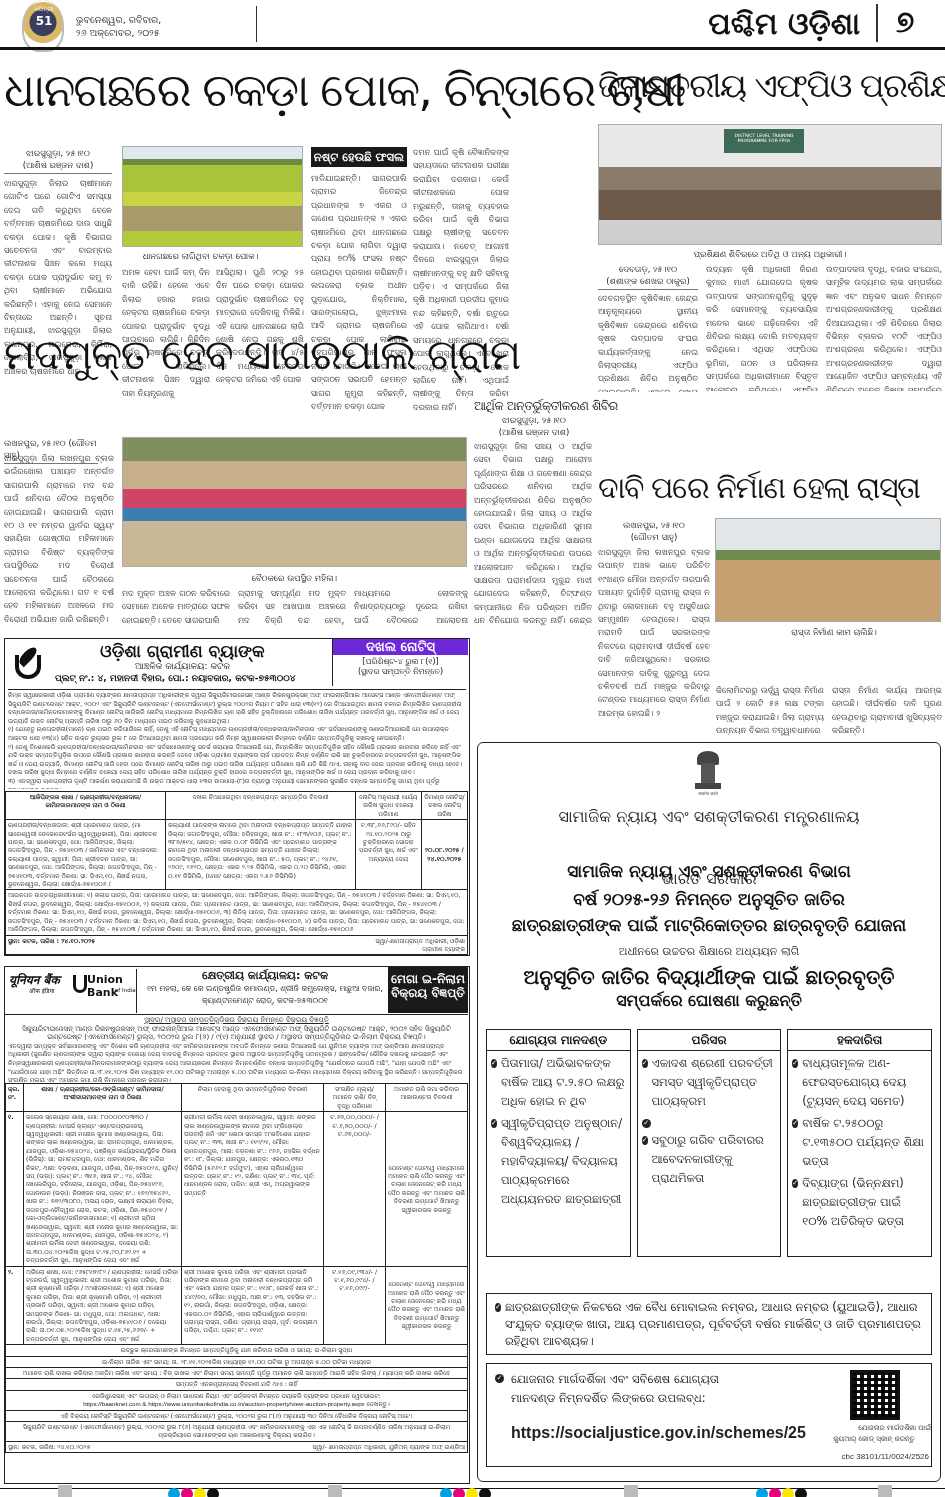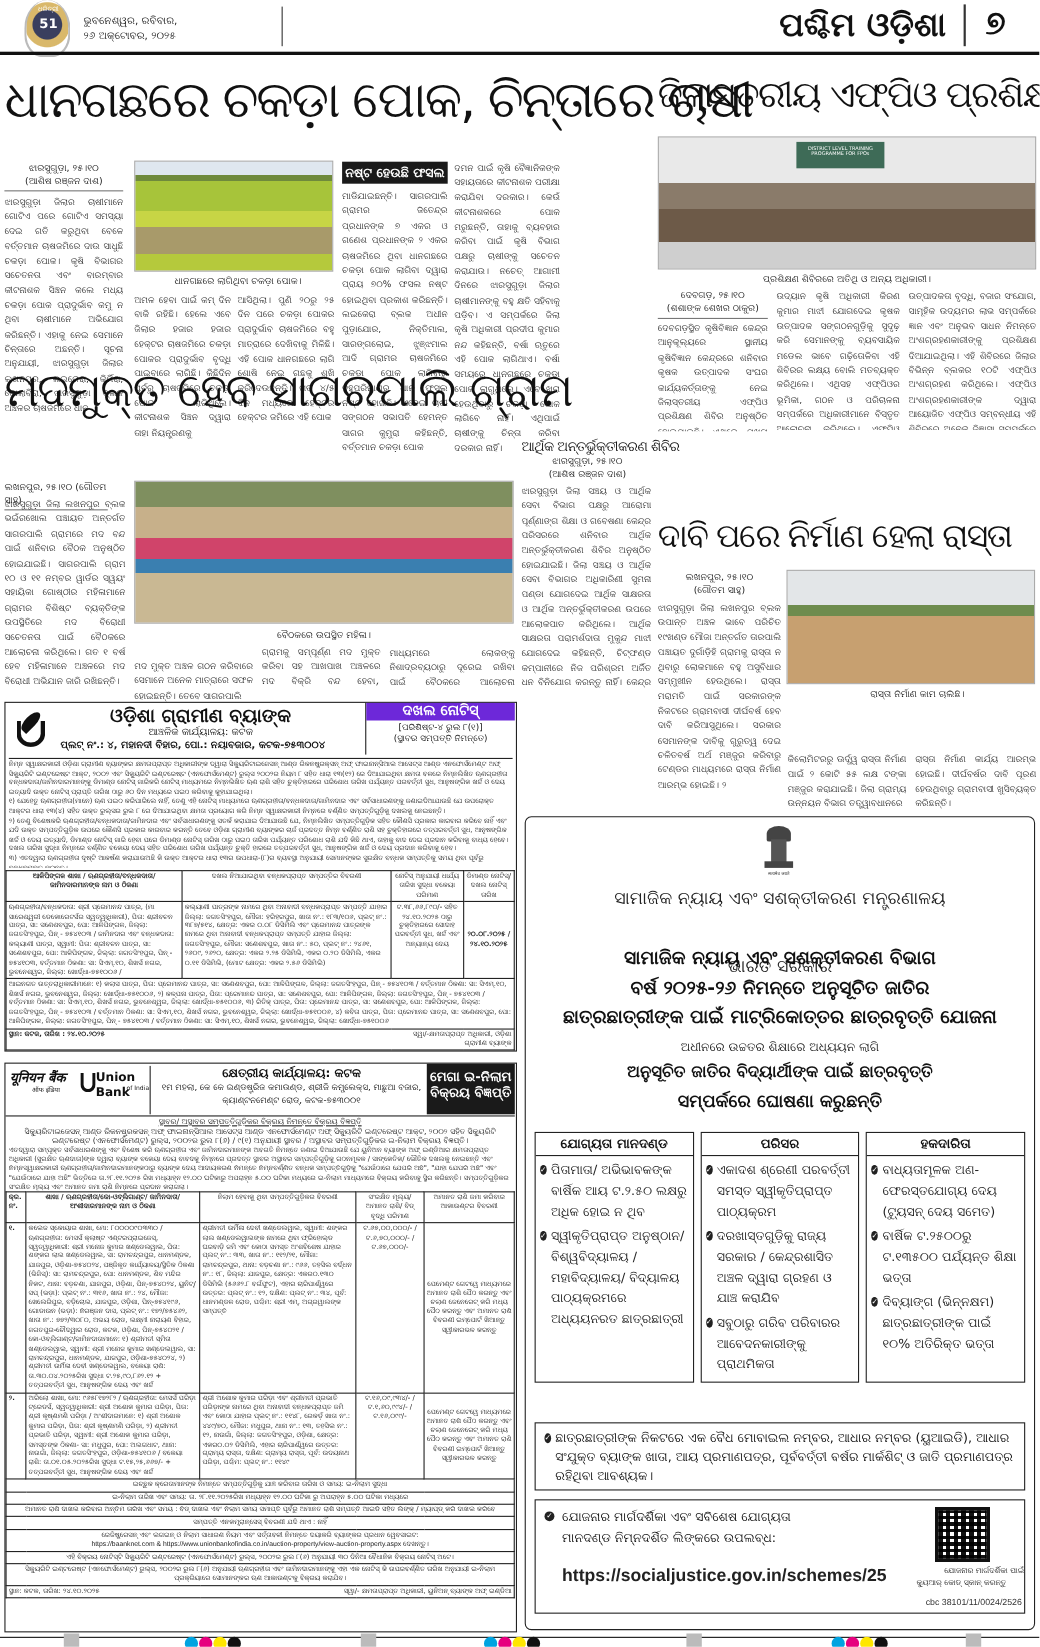--- a/index.html
+++ b/index.html
@@ -35,21 +35,21 @@
   <div class="abs" style="left:0;top:47px;width:945px;height:3px;background:#111;"></div>
 </div>
 
 <div class="abs hl" style="left:4px;top:63px;font-size:46px;letter-spacing:-2px;">ଧାନଗଛରେ ଚକଡ଼ା ପୋକ, ଚିନ୍ତାରେ ଚାଷୀ</div>
 <div class="abs" style="left:4px;top:147px;width:108px;">
   <div class="dl">ଝାରସୁଗୁଡ଼ା, ୨୫।୧୦</div>
   <div class="dl2">(ଆଶିଷ ରଞ୍ଜନ ଦାଶ)</div>
 </div>
 <div class="abs txt" style="left:4px;top:177px;width:108px;height:283px;">ଝାରସୁଗୁଡ଼ା ଜିଲାର ଚାଷୀମାନେ ଗୋଟିଏ ପରେ ଗୋଟିଏ ସମସ୍ୟା ଦେଇ ଗତି କରୁଥିବା ବେଳେ ବର୍ତ୍ତମାନ ଚାଷଜମିରେ ଦାଉ ସାଧୁଛି ଚକଡ଼ା ପୋକ। କୃଷି ବିଭାଗର ସଚେତନତା ଏବଂ ବାରମ୍ବାର କୀଟନାଶକ ସିଞ୍ଚନ କଲେ ମଧ୍ୟ ଚକଡ଼ା ପୋକ ପ୍ରାଦୁର୍ଭାବ କମୁ ନ ଥିବା ଚାଷୀମାନେ ଅଭିଯୋଗ କରିଛନ୍ତି। ଏହାକୁ ନେଇ ସେମାନେ ଚିନ୍ତାରେ ଅଛନ୍ତି। ସୂଚନା ଅନୁଯାୟୀ, ଝାରସୁଗୁଡ଼ା ଜିଲାର ଲଖନପୁର, ଲଇକେରା, କିର୍ମିରା, କୋଲାବିରା, ଝାରସୁଗୁଡ଼ା ବ୍ଲକ ଅଞ୍ଚଳର ଚାଷଜମିରେ ଧାନ</div>
 <div class="abs photo" style="left:122px;top:146px;width:181px;height:101px;background:linear-gradient(180deg,#dfe7ef 0 12%,#6f8a3c 12% 18%,#a7c43a 18% 45%,#c7d545 45% 60%,#a89a6a 60% 85%,#b5c93c 85%);"></div>
-<div class="abs cap" style="left:126px;top:251px;width:181px;">ଧାନଗଛରେ ଲାଗିଥିବା ଚକଡ଼ା ପୋକ।</div>
+<div class="abs cap" style="left:110px;top:251px;width:181px;">ଧାନଗଛରେ ଲାଗିଥିବା ଚକଡ଼ା ପୋକ।</div>
 <div class="abs txt" style="left:122px;top:266px;width:88px;height:194px;">ଅମଳ ହେବା ପାଇଁ କମ୍ ଦିନ ବାକି ରହିଛି। ହେଲେ ଏବେ ଜିଲାର ହଜାର ହଜାର ହେକ୍ଟର ଚାଷଜମିରେ ଚକଡ଼ା ପୋକର ପ୍ରାଦୁର୍ଭାବ ବୃଦ୍ଧି ପାଇବାରେ ଲାଗିଛି। କିଛିଦିନ ପୂର୍ବରୁ ଚାଷଜମିରେ ଚକଡ଼ା ପୋକ ଲାଗିଥିଲେ। କୀଟନାଶକ ସିଞ୍ଚନ ଦ୍ୱାରା ତାହା ନିୟନ୍ତ୍ରଣକୁ</div>
 <div class="abs txt" style="left:216px;top:266px;width:88px;height:194px;">ଆସିଥିଲା। ପୁଣି ୨୦ରୁ ୨୫ ଦିନ ପରେ ଚକଡ଼ା ପୋକର ପ୍ରାଦୁର୍ଭାବ ଚାଷଜମିରେ ବହୁ ମାତ୍ରାରେ ଦେଖିବାକୁ ମିଳିଛି। ଏହି ପୋକ ଧାନଗଛରେ ଲାଗି ଶୋଷି ନେଇ ଗଛକୁ ଶୁଖି କରିଦେଉଛନ୍ତି। ଗତ ୪/୫ ଦିନ ମଧ୍ୟରେ ହେକ୍ଟର ହେକ୍ଟର ଜମିରେ ଏହି ପୋକ</div>
 <div class="abs" style="left:311px;top:147px;width:96px;height:20px;background:#1a1a1a;color:#fff;font-size:11.5px;font-weight:bold;text-align:center;line-height:20px;">ନଷ୍ଟ ହେଉଛି ଫସଲ</div>
 <div class="abs txt" style="left:311px;top:172px;width:96px;height:288px;">ମାଡିଯାଇଛନ୍ତି। ସାଗରପାଲି ଗ୍ରାମର ଜିତେନ୍ଦ୍ର ପ୍ରଧାନଙ୍କ ୭ ଏକର ଓ ଗଣେଶ ପ୍ରଧାନଙ୍କ ୨ ଏକର ଚାଷଜମିରେ ଥିବା ଧାନଗଛରେ ଚକଡ଼ା ପୋକ ଲାଗିବା ଦ୍ୱାରା ପ୍ରାୟ ୭୦% ଫସଲ ନଷ୍ଟ ହୋଇଥିବା ପ୍ରକାଶ କରିଛନ୍ତି। ଲଇକେରା ବ୍ଲକ ଅଧୀନ ପୁଡ଼ାଯୋର, ନିକ୍ତିମାଲ, ସାରଙ୍ଗଲୋଇ, ଝୁଞ୍ଝମାଲ ଆଦି ଗ୍ରାମର ଚାଷଜମିରେ ଚକଡ଼ା ପୋକ ଲାଗିବାରୁ ବହୁପରିମାଣର ଧାନ ଫସଲ ନଷ୍ଟ ହୋଇଛି। ଏନେଇ ଚାଷୀ ସଙ୍ଗଠନ ସଭାପତି ହେମନ୍ତ ସାଗର କୁମୁରା କହିଛନ୍ତି, ବର୍ତ୍ତମାନ ଚକଡ଼ା ପୋକ</div>
 <div class="abs txt" style="left:413px;top:146px;width:96px;height:314px;">ଦମନ ପାଇଁ କୃଷି ବୈଜ୍ଞାନିକଙ୍କ ସହାୟତାରେ କୀଟନାଶକ ପରୀକ୍ଷା କରାଯିବା ଦରକାର। କେଉଁ କୀଟନାଶକରେ ପୋକ ମରୁଛନ୍ତି, ତାହାକୁ ବ୍ୟବହାର କରିବା ପାଇଁ କୃଷି ବିଭାଗ ପକ୍ଷରୁ ଚାଷୀଙ୍କୁ ସଚେତନ କରାଯାଉ। ନଚେତ୍ ଆଗାମୀ ଦିନରେ ଝାରସୁଗୁଡ଼ା ଜିଲାର ଚାଷୀମାନଙ୍କୁ ବହୁ କ୍ଷତି ସହିବାକୁ ପଡ଼ିବ। ଏ ସମ୍ପର୍କରେ ଜିଲା କୃଷି ଅଧିକାରୀ ପ୍ରଦୀପ କୁମାର ନନ୍ଦ କହିଛନ୍ତି, ବର୍ଷା ଋତୁରେ ଏହି ପୋକ ଲାଗିଥାଏ। ବର୍ଷା ସମୟରେ ଧାନଗଛରେ ଚକଡ଼ା ପୋକ ଲାଗୁଥିଲେ। ଏବେ ଖରା ହେଉଥିବାରୁ ଚକଡ଼ା ପୋକ ଲାଗିବେ ନାହିଁ। ଏଥିପାଇଁ ଚାଷୀଙ୍କୁ ଚିନ୍ତା କରିବା ଦରକାର ନାହିଁ।</div>
 
 <div class="abs hl" style="left:598px;top:66px;font-size:33px;letter-spacing:-1.5px;">ଜିଲାସ୍ତରୀୟ ଏଫ୍‌ପିଓ ପ୍ରଶିକ୍ଷଣ ଶିବିର</div>
 <div class="abs photo" style="left:598px;top:124px;width:344px;height:121px;background:linear-gradient(180deg,#e9e9e9 0 35%,#8a7b6a 35% 55%,#6d5a48 55% 80%,#cfcfcf 80%);">
   <div style="position:absolute;left:125px;top:4px;width:80px;height:24px;background:#3e6b57;color:#fff;font-size:4.5px;text-align:center;padding-top:4px;">DISTRICT LEVEL TRAINING PROGRAMME FOR FPOs</div>
 </div>
@@ -67,21 +67,21 @@
   <div class="dl">ଝାରସୁଗୁଡ଼ା, ୨୫।୧୦</div>
   <div class="dl">(ଆଶିଷ ରଞ୍ଜନ ଦାଶ)</div>
 </div>
 <div class="abs txt" style="left:474px;top:440px;width:118px;height:189px;">ଝାରସୁଗୁଡ଼ା ଜିଲା ସଞ୍ଚୟ ଓ ଆର୍ଥିକ ସେବା ବିଭାଗ ପକ୍ଷରୁ ଆରୋମା ପୂର୍ଣ୍ଣାଙ୍ଗ ଶିକ୍ଷା ଓ ଗବେଷଣା କେନ୍ଦ୍ର ପରିସରରେ ଶନିବାର ଆର୍ଥିକ ଅନ୍ତର୍ଭୁକ୍ତୀକରଣ ଶିବିର ଅନୁଷ୍ଠିତ ହୋଇଯାଇଛି। ଜିଲା ସଞ୍ଚୟ ଓ ଆର୍ଥିକ ସେବା ବିଭାଗର ଅଧିକାରିଣୀ ସୁମନା ପଣ୍ଡା ଯୋଗଦେଇ ଆର୍ଥିକ ସାକ୍ଷରତା ଓ ଆର୍ଥିକ ଅନ୍ତର୍ଭୁକ୍ତୀକରଣ ଉପରେ ଆଲୋକପାତ କରିଥିଲେ। ଆର୍ଥିକ ସାକ୍ଷରତା ପରାମର୍ଶଦାତା ମୁକୁନ୍ଦ ମାଝୀ ଯୋଗଦେଇ କହିଛନ୍ତି, ଚିଟ୍‌ଫଣ୍ଡ କମ୍ପାନୀରେ ନିଜ ପରିଶ୍ରମ ଅର୍ଜିତ ଧନ ବିନିଯୋଗ କରନ୍ତୁ ନାହିଁ। କେନ୍ଦ୍ର ସରକାରଙ୍କ ବୀମା ଓ ପେନ୍‌ସନ୍ ଯୋଜନା ବିଷୟରେ ଆଲୋଚନା କରିବା ସହ ସରକାରୀ ସଂସ୍ଥା ସହିତ ଜଡ଼ିତ ବ୍ୟାଙ୍କରେ ଟଙ୍କା ସଞ୍ଚୟ ଓ ନିବେଶ କରିବା ପାଇଁ ମାଝୀ ଅନୁରୋଧ କରିଥିଲେ। ହେମକାନ୍ତ ବାଗ୍, ଜଗନ୍ନାଥ ରାଉତ କାର୍ଯ୍ୟକ୍ରମ ପରିଚାଳନା କରିଥିଲେ।</div>
 
 <div class="abs hl" style="left:4px;top:330px;font-size:42px;letter-spacing:-1.5px;">ମଦମୁକ୍ତ ହେବ ସାଗରପାଲି ଗ୍ରାମ</div>
 <div class="abs dl2" style="left:4px;top:437px;width:94px;text-align:left;">ଲଖନପୁର, ୨୫।୧୦ (ଗୌତମ ସାହୁ)</div>
 <div class="abs txt" style="left:4px;top:452px;width:110px;height:178px;">ଝାରସୁଗୁଡ଼ା ଜିଲା ଲଖନପୁର ବ୍ଲକ ଭଇଁରଖୋଲ ପଞ୍ଚାୟତ ଅନ୍ତର୍ଗତ ସାଗରପାଲି ଗ୍ରାମରେ ମଦ ବନ୍ଦ ପାଇଁ ଶନିବାର ବୈଠକ ଅନୁଷ୍ଠିତ ହୋଇଯାଇଛି। ସାଗରପାଲି ଗ୍ରାମ ୧୦ ଓ ୧୧ ନମ୍ବର ୱାର୍ଡର ସ୍ୱୟଂ ସହାୟିକା ଗୋଷ୍ଠୀର ମହିଳାମାନେ ଗ୍ରାମର ବିଶିଷ୍ଟ ବ୍ୟକ୍ତିଙ୍କ ଉପସ୍ଥିତିରେ ମଦ ବିରୋଧୀ ସଚେତନତା ପାଇଁ ବୈଠକରେ ଆଲୋଚନା କରିଥିଲେ। ଗତ ୧ ବର୍ଷ ହେବ ମହିଳାମାନେ ଅଞ୍ଚଳରେ ମଦ ବିରୋଧୀ ଅଭିଯାନ ଜାରି ରଖିଛନ୍ତି।</div>
 <div class="abs photo" style="left:122px;top:437px;width:345px;height:130px;background:linear-gradient(180deg,#7f8f5f 0 18%,#c7b08a 18% 40%,#d0446a 40% 55%,#3a7fb0 55% 65%,#c9b893 65%);"></div>
 <div class="abs cap" style="left:122px;top:573px;width:345px;">ବୈଠକରେ ଉପସ୍ଥିତ ମହିଳା।</div>
-<div class="abs txt" style="left:122px;top:599px;width:108px;height:42px;">ମଦ ମୁକ୍ତ ଅଞ୍ଚଳ ଗଠନ କରିବାରେ ସେମାନେ ଅନେକ ମାତ୍ରାରେ ସଫଳ ହୋଇଛନ୍ତି। ତେବେ ସାଗରପାଲି</div>
+<div class="abs txt" style="left:122px;top:587px;width:108px;height:42px;">ମଦ ମୁକ୍ତ ଅଞ୍ଚଳ ଗଠନ କରିବାରେ ସେମାନେ ଅନେକ ମାତ୍ରାରେ ସଫଳ ହୋଇଛନ୍ତି। ତେବେ ସାଗରପାଲି</div>
 <div class="abs txt" style="left:238px;top:587px;width:108px;height:42px;font-family:Liberation Mono, monospace;">ଗ୍ରାମକୁ ସମ୍ପୂର୍ଣ୍ଣ ମଦ ମୁକ୍ତ କରିବା ସହ ଆଖପାଖ ଅଞ୍ଚଳରେ ମଦ ବିକ୍ରି ବନ୍ଦ ହେବା, ସଚେତନତା</div>
 <div class="abs txt" style="left:354px;top:587px;width:114px;height:42px;">ମାଧ୍ୟମରେ ଲୋକଙ୍କୁ ନିଶାଦ୍ରବ୍ୟଠାରୁ ଦୂରେଇ ରଖିବା ପାଇଁ ବୈଠକରେ ଆଲୋଚନା ହୋଇଥିଲା।</div>
 
 <div class="abs hl" style="left:598px;top:470px;font-size:30px;letter-spacing:-1.5px;">ଦାବି ପରେ ନିର୍ମାଣ ହେଲା ରାସ୍ତା</div>
 <div class="abs" style="left:598px;top:519px;width:112px;">
   <div class="dl">ଲଖନପୁର, ୨୫।୧୦</div>
   <div class="dl">(ଗୌତମ ସାହୁ)</div>
 </div>
 <div class="abs photo" style="left:715px;top:518px;width:226px;height:104px;background:linear-gradient(180deg,#e3e6e8 0 30%,#6e8c4e 30% 40%,#c7a070 40% 100%);"></div>
 <div class="abs cap" style="left:721px;top:627px;width:226px;text-align:center;">ରାସ୍ତା ନିର୍ମାଣ କାମ ଚାଲିଛି।</div>
@@ -218,21 +218,21 @@
     <div style="position:absolute;left:8px;top:12px;width:14px;height:22px;background:#555;"></div>
     <div style="position:absolute;left:2px;top:32px;width:26px;height:6px;background:#444;"></div>
   </div>
   <div class="abs" style="left:200px;top:48px;width:60px;text-align:center;font-size:4px;color:#333;">सत्यमेव जयते</div>
   <div class="abs" style="left:0;top:64px;width:462px;text-align:center;font-size:16px;color:#222;">ସାମାଜିକ ନ୍ୟାୟ ଏବଂ ସଶକ୍ତୀକରଣ ମନ୍ତ୍ରଣାଳୟ</div>
   <div class="abs" style="left:0;top:86px;width:462px;text-align:center;font-size:16px;color:#222;margin-top:40px;">ଭାରତ ସରକାର</div>
   <div class="abs" style="left:0;top:118px;width:462px;text-align:center;font-size:17px;font-weight:bold;color:#111;">ସାମାଜିକ ନ୍ୟାୟ ଏବଂ ସଶକ୍ତୀକରଣ ବିଭାଗ</div>
   <div class="abs" style="left:0;top:146px;width:462px;text-align:center;font-size:17px;font-weight:bold;color:#111;">ବର୍ଷ ୨୦୨୫-୨୬ ନିମନ୍ତେ ଅନୁସୂଚିତ ଜାତିର</div>
   <div class="abs" style="left:0;top:172px;width:462px;text-align:center;font-size:17px;font-weight:bold;color:#111;">ଛାତ୍ରଛାତ୍ରୀଙ୍କ ପାଇଁ ମାଟ୍ରିକୋତ୍ତର ଛାତ୍ରବୃତ୍ତି ଯୋଜନା</div>
   <div class="abs" style="left:0;top:202px;width:462px;text-align:center;font-size:11px;color:#222;">ଅଧୀନରେ ଉଚ୍ଚତର ଶିକ୍ଷାରେ ଅଧ୍ୟୟନ ଲାଗି</div>
-  <div class="abs" style="left:0;top:222px;width:462px;text-align:center;font-size:15px;font-weight:bold;color:#111;">ଅନୁସୂଚିତ ଜାତିର ବିଦ୍ୟାର୍ଥୀଙ୍କ ପାଇଁ ଛାତ୍ରବୃତ୍ତି</div>
+  <div class="abs" style="left:0;top:222px;width:462px;text-align:center;font-size:20px;font-weight:bold;color:#111;">ଅନୁସୂଚିତ ଜାତିର ବିଦ୍ୟାର୍ଥୀଙ୍କ ପାଇଁ ଛାତ୍ରବୃତ୍ତି</div>
   <div class="abs" style="left:0;top:248px;width:462px;text-align:center;font-size:16px;font-weight:bold;color:#111;">ସମ୍ପର୍କରେ ଘୋଷଣା କରୁଛନ୍ତି</div>
 
   <div class="abs" style="left:8px;top:286px;width:446px;height:228px;display:flex;gap:6px;">
     <div class="scol" style="flex:1;border:1.5px solid #222;">
       <div style="text-align:center;font-size:12px;font-weight:bold;border-bottom:1.5px solid #222;padding:3px 0;color:#111;">ଯୋଗ୍ୟତା ମାନଦଣ୍ଡ</div>
       <div style="font-size:11.5px;line-height:19px;padding:3px 4px 0 4px;display:flex;">
           <span class="chk" style="margin-top:5px;">✓</span>
           <span>ପିତାମାତା/ ଅଭିଭାବକଙ୍କ ବାର୍ଷିକ ଆୟ ଟ.୨.୫୦ ଲକ୍ଷରୁ ଅଧିକ ହୋଇ ନ ଥିବ</span>
         </div>
       <div style="font-size:11.5px;line-height:19px;padding:3px 4px 0 4px;display:flex;">
@@ -241,21 +241,20 @@
         </div>
     </div>
     <div class="scol" style="flex:1;border:1.5px solid #222;">
       <div style="text-align:center;font-size:12px;font-weight:bold;border-bottom:1.5px solid #222;padding:3px 0;color:#111;">ପରିସର</div>
       <div style="font-size:11.5px;line-height:19px;padding:3px 4px 0 4px;display:flex;">
           <span class="chk" style="margin-top:5px;">✓</span>
           <span>ଏକାଦଶ ଶ୍ରେଣୀ ପରବର୍ତ୍ତୀ ସମସ୍ତ ସ୍ୱୀକୃତିପ୍ରାପ୍ତ ପାଠ୍ୟକ୍ରମ</span>
         </div>
       <div style="font-size:11.5px;line-height:19px;padding:3px 4px 0 4px;display:flex;">
           <span class="chk" style="margin-top:5px;">✓</span>
-          <span>ଦରଖାସ୍ତଗୁଡ଼ିକୁ ରାଜ୍ୟ ସରକାର / କେନ୍ଦ୍ରଶାସିତ ଅଞ୍ଚଳ ଦ୍ୱାରା ଗ୍ରହଣ ଓ ଯାଞ୍ଚ କରାଯିବ</span>
         </div>
       <div style="font-size:11.5px;line-height:19px;padding:3px 4px 0 4px;display:flex;">
           <span class="chk" style="margin-top:5px;">✓</span>
           <span>ସବୁଠାରୁ ଗରିବ ପରିବାରର ଆବେଦନକାରୀଙ୍କୁ ପ୍ରାଥମିକତା</span>
         </div>
     </div>
     <div class="scol" style="flex:1;border:1.5px solid #222;">
       <div style="text-align:center;font-size:12px;font-weight:bold;border-bottom:1.5px solid #222;padding:3px 0;color:#111;">ହକଦାରିତା</div>
       <div style="font-size:11.5px;line-height:19px;padding:3px 4px 0 4px;display:flex;">
           <span class="chk" style="margin-top:5px;">✓</span>

